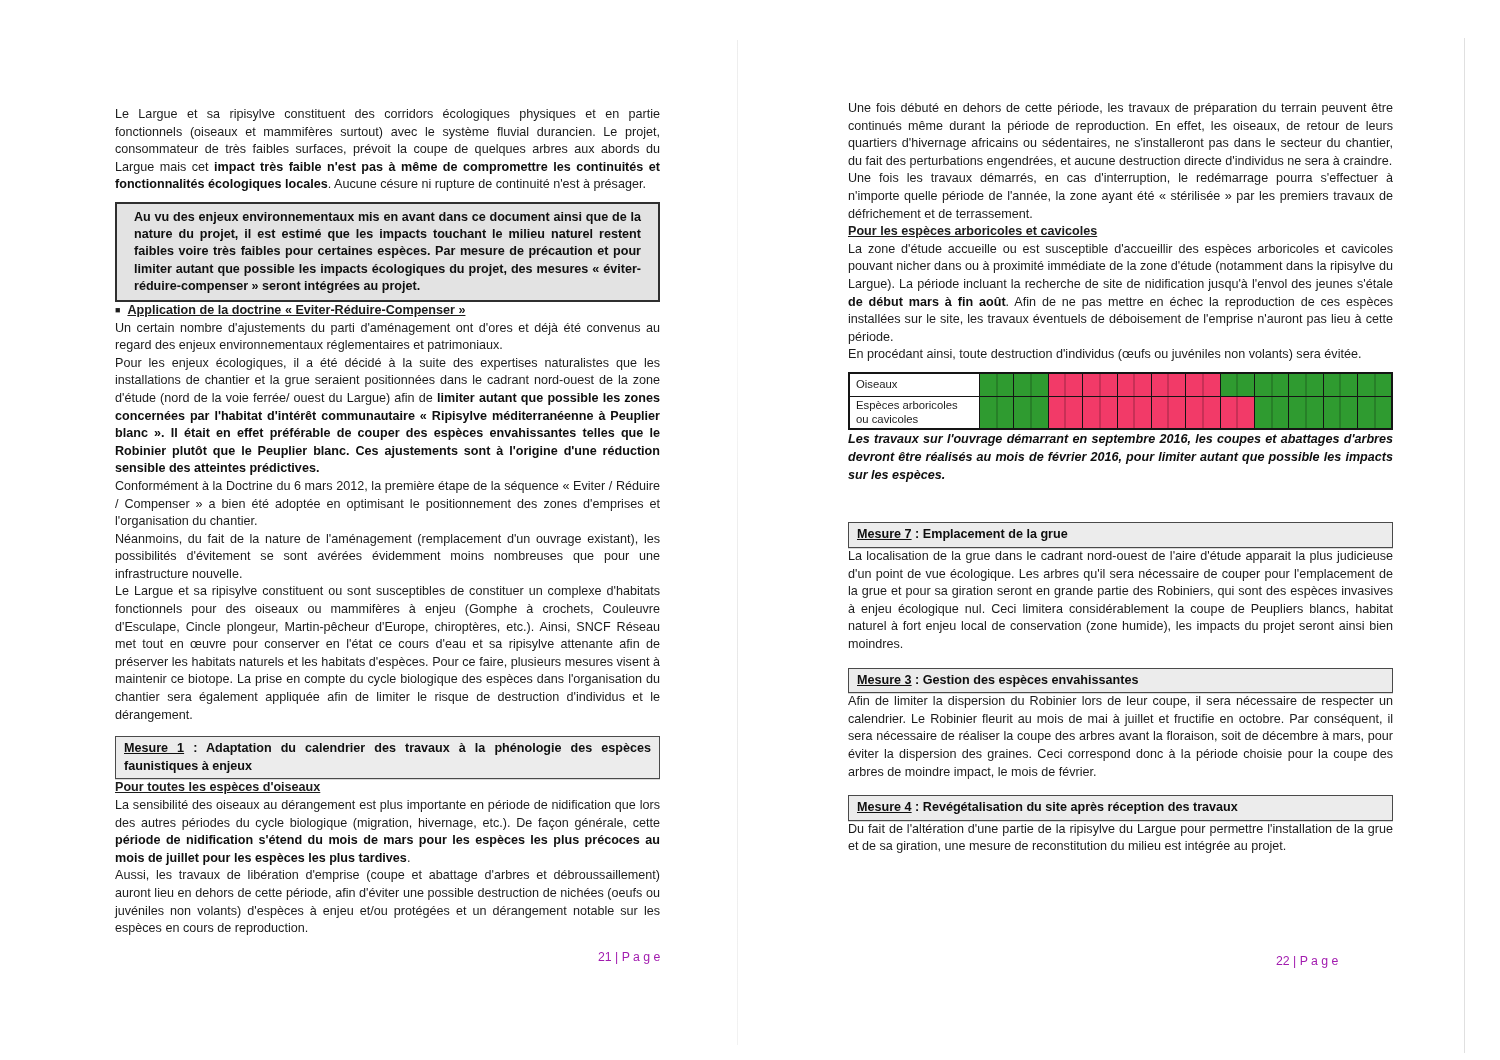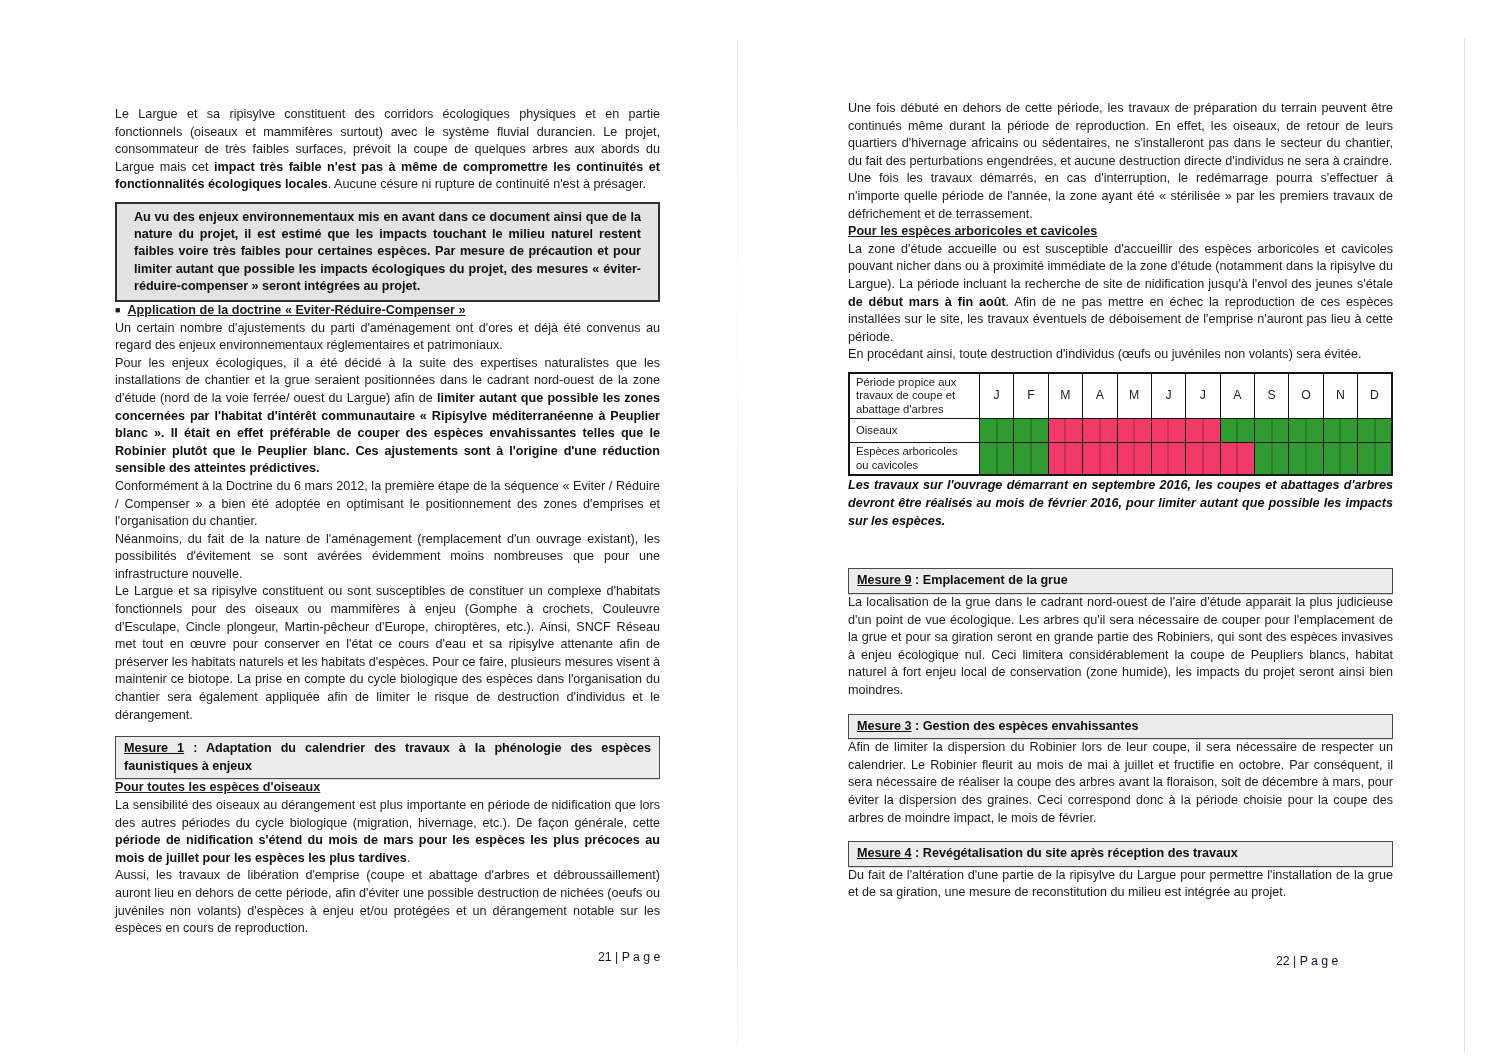--- a/index.html
+++ b/index.html
@@ -55,21 +55,21 @@
   #bilan td.cell{
     background-image:linear-gradient(to right,
       transparent calc(50% - 0.5px),
       rgba(0,0,0,0.35) calc(50% - 0.5px),
       rgba(0,0,0,0.35) calc(50% + 0.5px),
       transparent calc(50% + 0.5px));
   }
 
   .summary-italic{font-style:italic;font-weight:bold;color:#0f0f0f;line-height:18px;}
 
-  .footer{position:absolute;font-size:12.3px;color:#0f172a;}
+  .footer{position:absolute;font-size:12.3px;color:#a21caf;}
   .footer-l{left:598px;top:950px;}
   .footer-r{left:1276px;top:954px;}
 </style>
 </head>
 <body>
 
 <div class="gutter-line"></div>
 <div class="edge-line"></div>
 
 <div class="page page-l">
@@ -96,35 +96,20 @@
   <p>Une fois débuté en dehors de cette période, les travaux de préparation du terrain peuvent être continués même durant la période de reproduction. En effet, les oiseaux, de retour de leurs quartiers d'hivernage africains ou sédentaires, ne s'installeront pas dans le secteur du chantier, du fait des perturbations engendrées, et aucune destruction directe d'individus ne sera à craindre.</p>
   <p class="mt18">Une fois les travaux démarrés, en cas d'interruption, le redémarrage pourra s'effectuer à n'importe quelle période de l'année, la zone ayant été « stérilisée » par les premiers travaux de défrichement et de terrassement.</p>
 
   <h4 class="u sub mt18">Pour les espèces arboricoles et cavicoles</h4>
   <p class="mt4"><span>La zone d'étude accueille ou est susceptible d'accueillir des espèces arboricoles et cavicoles pouvant nicher dans ou à proximité immédiate de la zone d'étude (notamment dans la ripisylve du Largue). La période incluant la recherche de site de nidification jusqu'à l'envol des jeunes s'étale </span><b>de début mars à fin août</b><span>. Afin de ne pas mettre en échec la reproduction de ces espèces installées sur le site, les travaux éventuels de déboisement de l'emprise n'auront pas lieu à cette période.</span></p>
   <p class="mt16">En procédant ainsi, toute destruction d'individus (œufs ou juvéniles non volants) sera évitée.</p>
 
 
   <table id="bilan">
       <tbody>
-        <tr class="hd">
-          <td class="lbl">Période propice aux travaux de coupe et abattage d'arbres</td>
-          <td class="mon">J</td>
-          <td class="mon">F</td>
-          <td class="mon">M</td>
-          <td class="mon">A</td>
-          <td class="mon">M</td>
-          <td class="mon">J</td>
-          <td class="mon">J</td>
-          <td class="mon">A</td>
-          <td class="mon">S</td>
-          <td class="mon">O</td>
-          <td class="mon">N</td>
-          <td class="mon">D</td>
-        </tr>
         <tr class="r1">
           <td class="lbl">Oiseaux</td>
           <td class="cell" style="background-color: rgb(47, 155, 48);"></td>
           <td class="cell" style="background-color: rgb(47, 155, 48);"></td>
           <td class="cell" style="background-color: rgb(242, 58, 104);"></td>
           <td class="cell" style="background-color: rgb(242, 58, 104);"></td>
           <td class="cell" style="background-color: rgb(242, 58, 104);"></td>
           <td class="cell" style="background-color: rgb(242, 58, 104);"></td>
           <td class="cell" style="background-color: rgb(242, 58, 104);"></td>
           <td class="cell" style="background-color: rgb(47, 155, 48);"></td>
@@ -146,21 +131,21 @@
           <td class="cell" style="background-color: rgb(47, 155, 48);"></td>
           <td class="cell" style="background-color: rgb(47, 155, 48);"></td>
           <td class="cell" style="background-color: rgb(47, 155, 48);"></td>
           <td class="cell" style="background-color: rgb(47, 155, 48);"></td>
         </tr>
       </tbody>
     </table>
 
   <p class="summary-italic mt22"><i>Les travaux sur l'ouvrage démarrant en septembre 2016, les coupes et abattages d'arbres devront être réalisés au mois de février 2016, pour limiter autant que possible les impacts sur les espèces.</i></p>
 
-  <div class="mesure mt38"><b class="u">Mesure 9</b><b> : Emplacement de la grue</b></div>
+  <div class="mesure mt38"><b class="u">Mesure 7</b><b> : Emplacement de la grue</b></div>
   <p class="mt12">La localisation de la grue dans le cadrant nord-ouest de l'aire d'étude apparait la plus judicieuse d'un point de vue écologique. Les arbres qu'il sera nécessaire de couper pour l'emplacement de la grue et pour sa giration seront en grande partie des Robiniers, qui sont des espèces invasives à enjeu écologique nul. Ceci limitera considérablement la coupe de Peupliers blancs, habitat naturel à fort enjeu local de conservation (zone humide), les impacts du projet seront ainsi bien moindres.</p>
 
   <div class="mesure mt14"><b class="u">Mesure 3</b><b> : Gestion des espèces envahissantes</b></div>
   <p class="mt8">Afin de limiter la dispersion du Robinier lors de leur coupe, il sera nécessaire de respecter un calendrier. Le Robinier fleurit au mois de mai à juillet et fructifie en octobre. Par conséquent, il sera nécessaire de réaliser la coupe des arbres avant la floraison, soit de décembre à mars, pour éviter la dispersion des graines. Ceci correspond donc à la période choisie pour la coupe des arbres de moindre impact, le mois de février.</p>
 
   <div class="mesure mt14"><b class="u">Mesure 4</b><b> : Revégétalisation du site après réception des travaux</b></div>
   <p class="mt8">Du fait de l'altération d'une partie de la ripisylve du Largue pour permettre l'installation de la grue et de sa giration, une mesure de reconstitution du milieu est intégrée au projet.</p>
 </div>
 
 <div class="footer footer-l">21 | P a g e</div>

